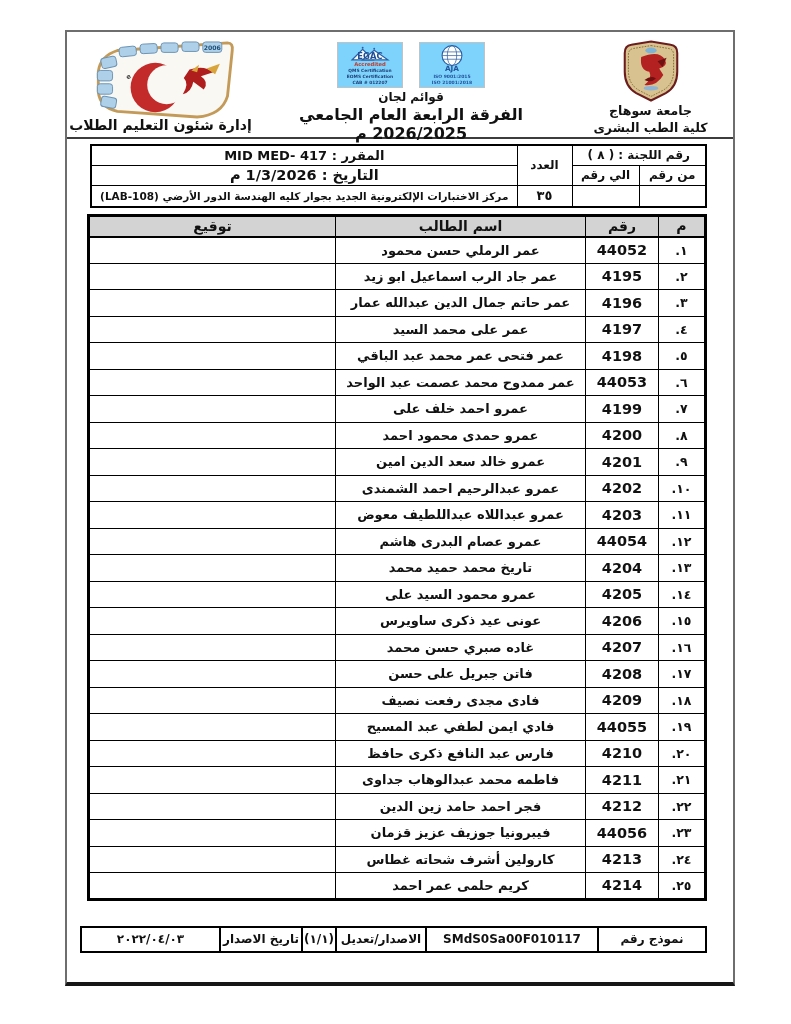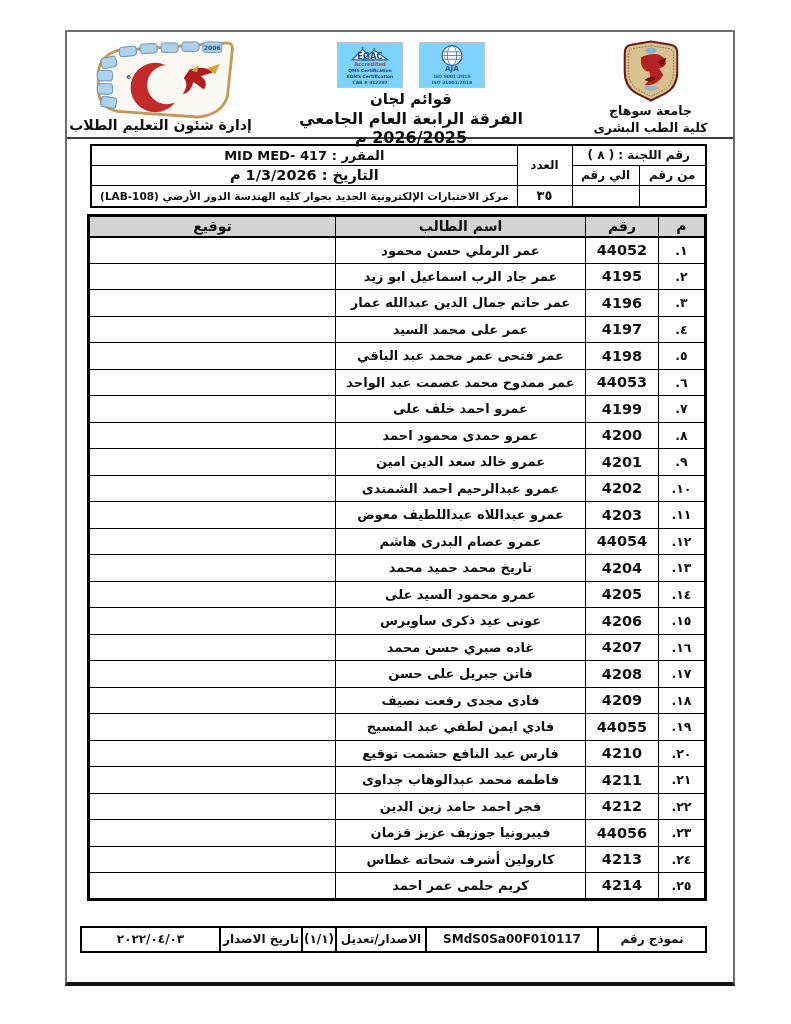--- a/index.html
+++ b/index.html
@@ -13,21 +13,21 @@
     border: 2px solid #6e6e6e; border-bottom: 4px solid #161616; background: #fff;
   }
   
   .header { display: flex; padding-top: 7px; height: 105px; }
   .uni-block { width: 165px; text-align: center; }
   .uni-block svg { display: block; margin: 0 auto; }
   .uni-name, .uni-fac { font-size: 12.5px; font-weight: bold; line-height: 1.35; }
   .center-block { width: 314px; text-align: center; }
   .certs { display: flex; justify-content: center; gap: 16px; direction: ltr; margin-top: 3px; }
   .cert-box { width: 66px; height: 46px; border: 1px solid #c2c2c2; background: #7dd3fc; }
-  .title1 { font-size: 15px; font-weight: bold; margin-top: 2px; }
+  .title1 { font-size: 12px; font-weight: bold; margin-top: 2px; }
   .title2 { font-size: 16px; font-weight: bold; margin-top: 1px; }
   .admin-block { width: 187px; text-align: center; }
   .admin-block svg { display: block; margin: 0 auto; }
   .admin-label { font-size: 14px; font-weight: bold; margin-top: -2px; }
   .header-divider { border-top: 2px solid #3c3c3c; }
 
   
   table { border-collapse: collapse; table-layout: fixed; }
   .info-table { width: 617px; margin: 5px 26px 0 21px; border: 2px solid #000; }
   .info-table td { border: 1px solid #000; text-align: center; vertical-align: middle; }
@@ -296,21 +296,21 @@
         </tr>
         <tr>
           <td class="col-m">١٩.</td>
           <td class="col-num">44055</td>
           <td class="col-name">فادي ايمن لطفي عبد المسيح</td>
           <td class="col-sig"></td>
         </tr>
         <tr>
           <td class="col-m">٢٠.</td>
           <td class="col-num">4210</td>
-          <td class="col-name">فارس عبد النافع حشمت توقيع</td>
+          <td class="col-name">فارس عبد النافع ذكرى حافظ</td>
           <td class="col-sig"></td>
         </tr>
         <tr>
           <td class="col-m">٢١.</td>
           <td class="col-num">4211</td>
           <td class="col-name">فاطمه محمد عبدالوهاب جداوى</td>
           <td class="col-sig"></td>
         </tr>
         <tr>
           <td class="col-m">٢٢.</td>

